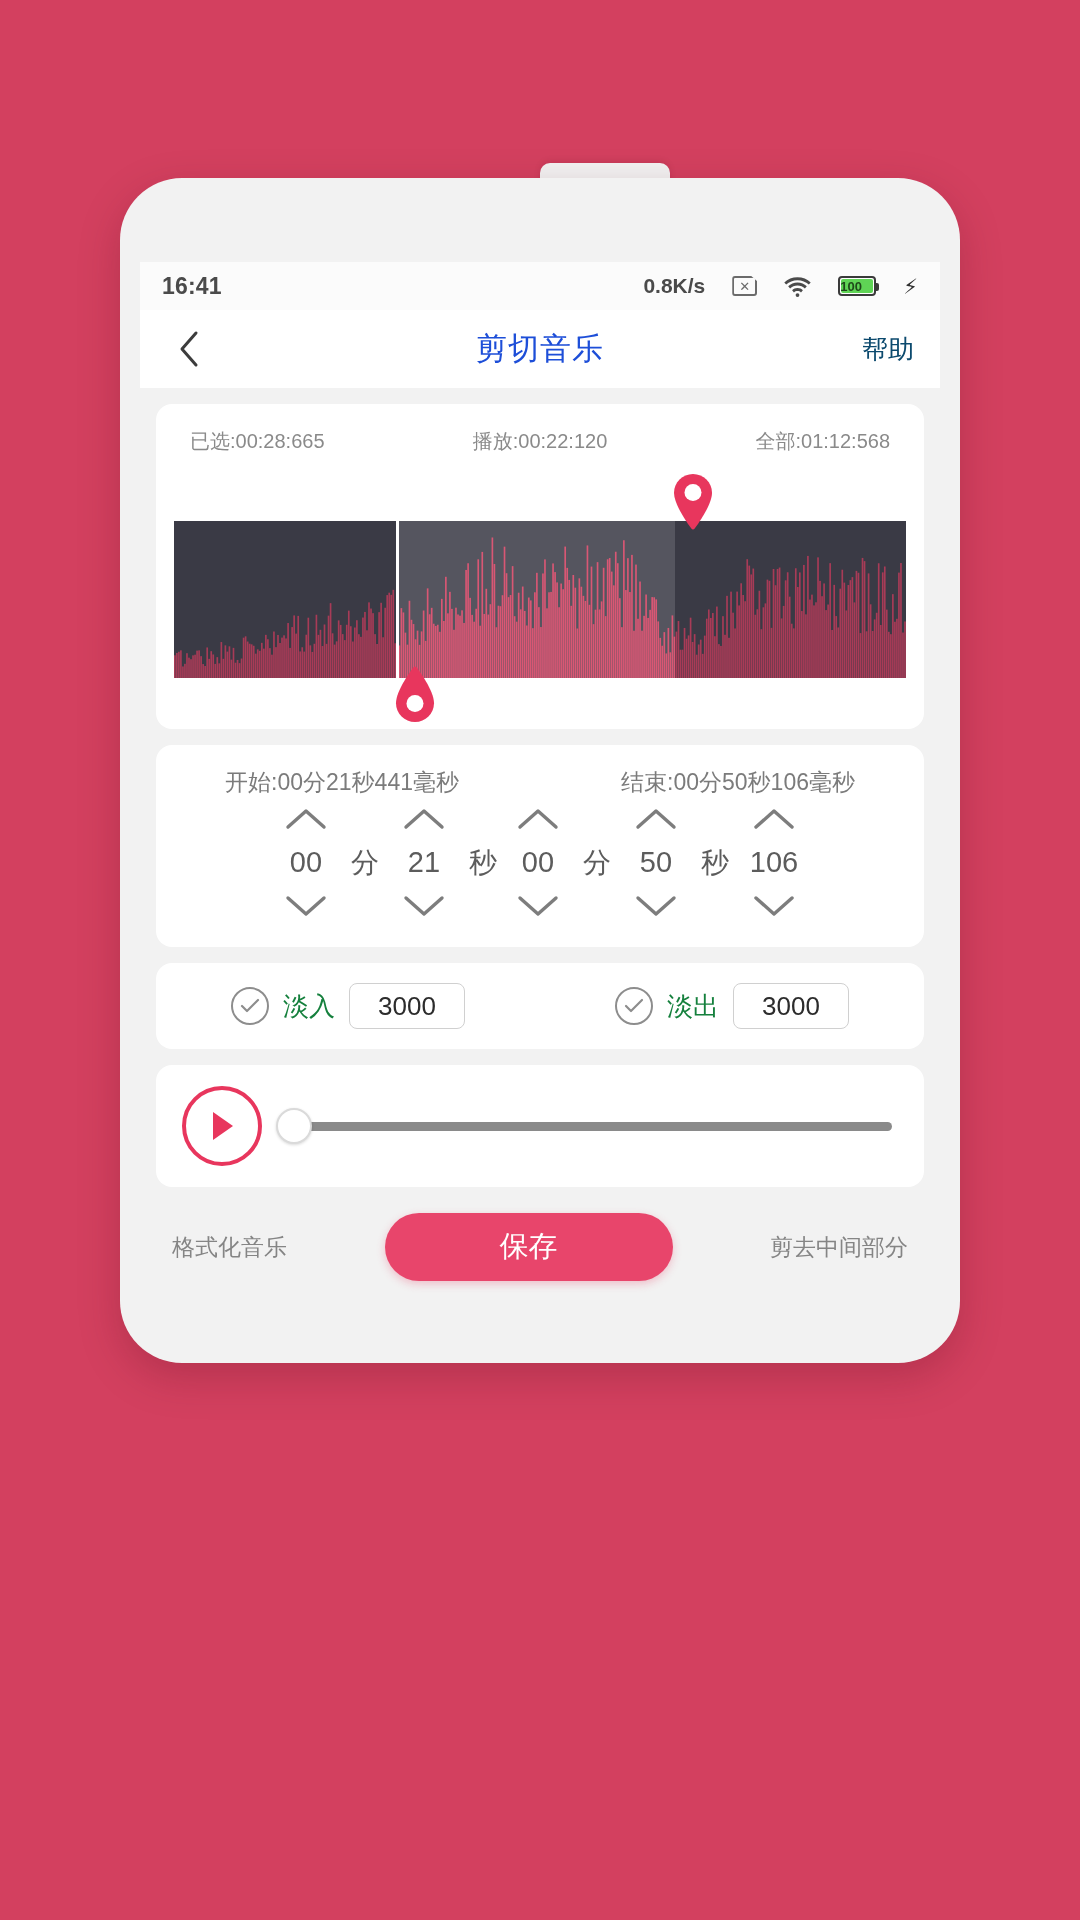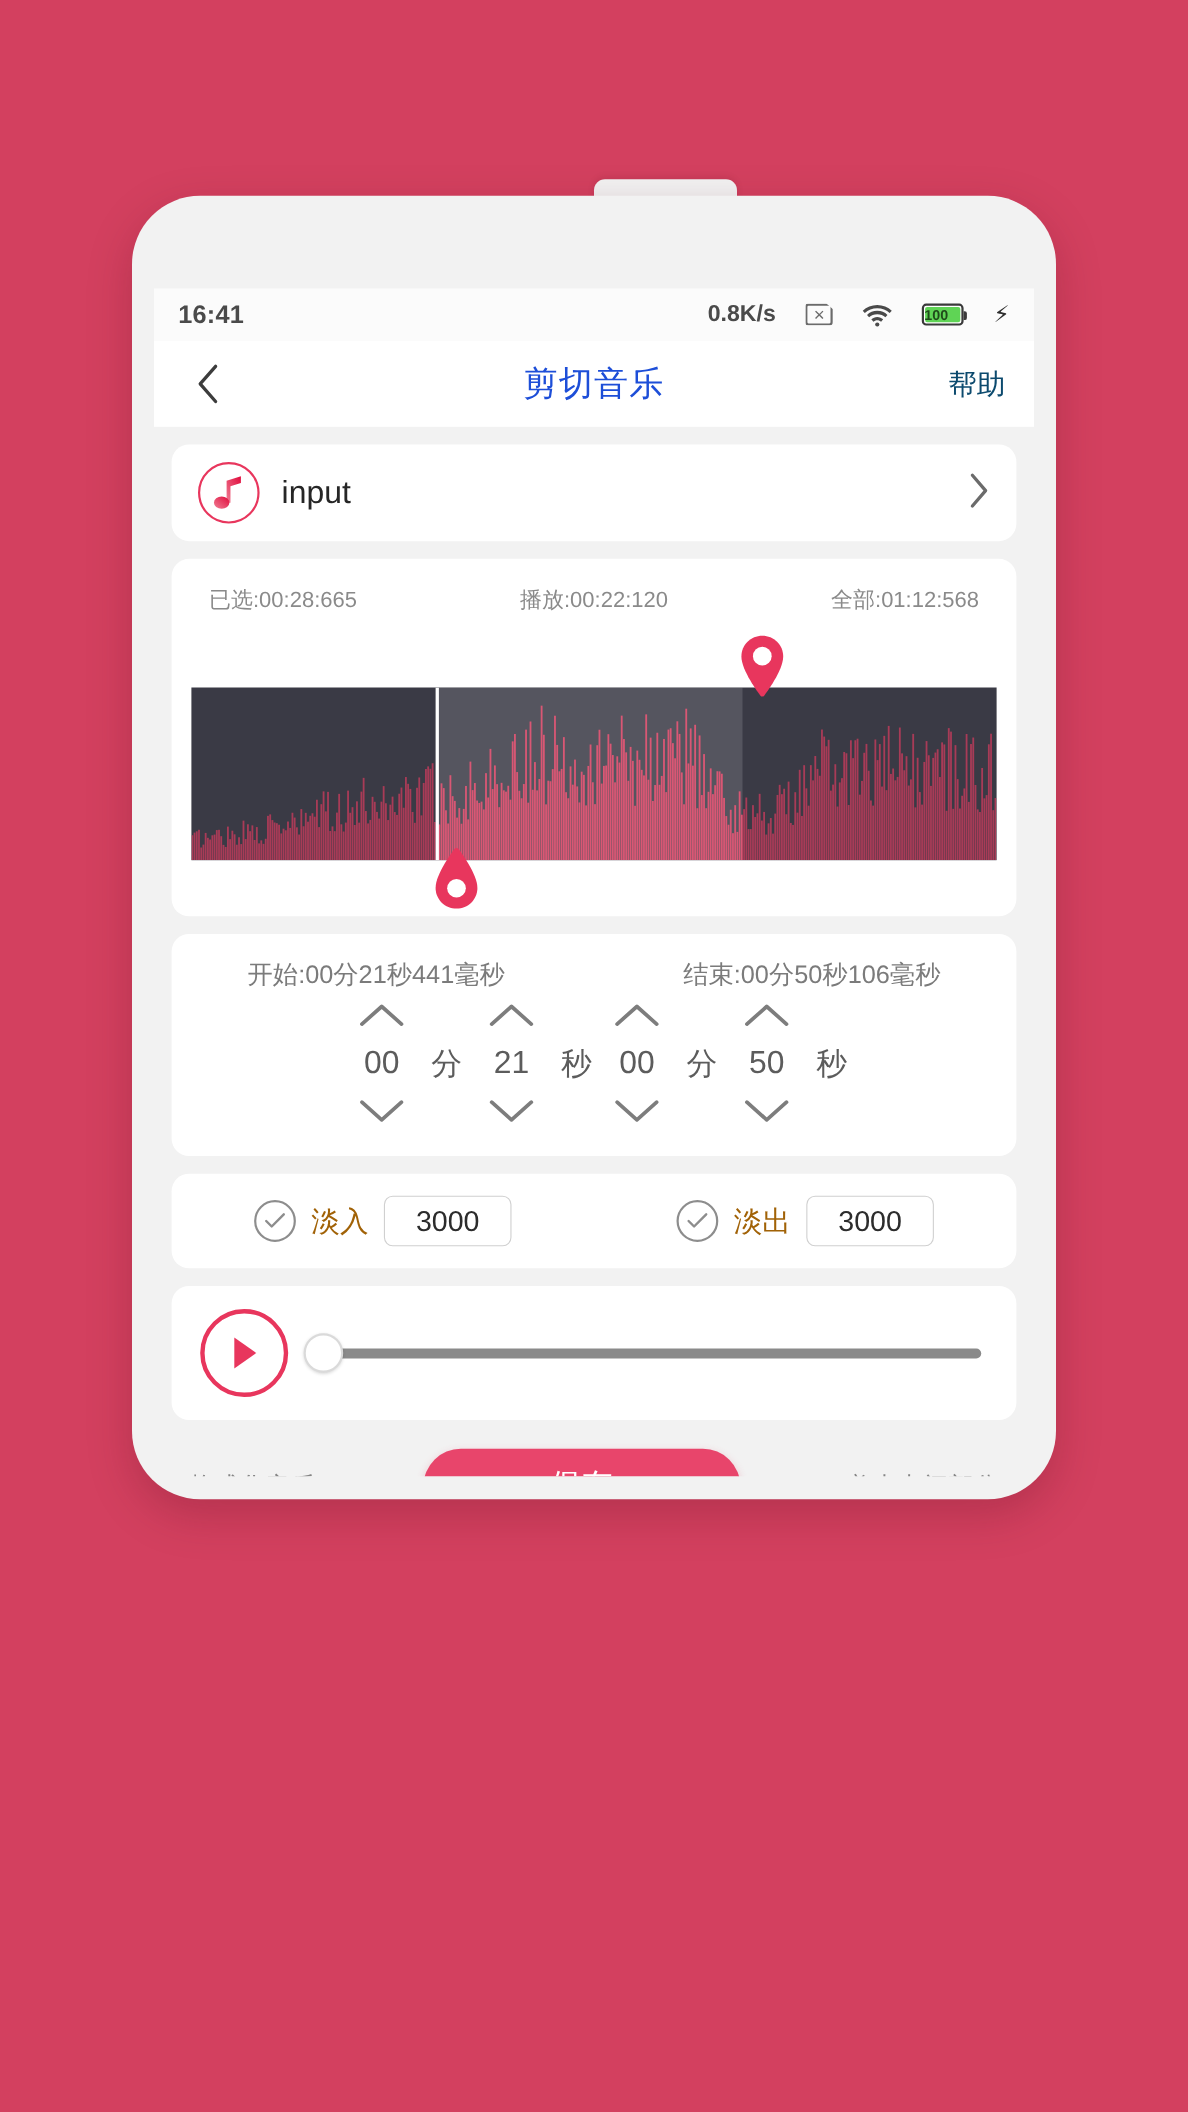--- a/index.html
+++ b/index.html
@@ -312,21 +312,21 @@
   .check-circle {
     width: 34px; height: 34px;
     border: 2px solid #8d8d8d;
     border-radius: 50%;
     display: flex; align-items: center; justify-content: center;
     cursor: pointer;
     flex: none;
   }
   .fade-label {
     font-size: 26px;
-    color: #a16207;
+    color: #15803d;
   }
   .fade-input {
     width: 116px;
     height: 46px;
     border: 1.5px solid #d0d0d0;
     border-radius: 8px;
     font-size: 26px;
     color: #2c2c2c;
     text-align: center;
     background: #fff;
@@ -447,40 +447,20 @@
   <div id="app-header">
     <div id="back-button">
       <svg width="24" height="40" viewBox="0 0 24 40">
         <polyline points="19,4 5,20 19,36" fill="none" stroke="#3c3c3c" stroke-width="3" stroke-linecap="round" stroke-linejoin="round"></polyline>
       </svg>
     </div>
     <div id="header-title">剪切音乐</div>
     <div id="help-button">帮助</div>
   </div>
 
-  <div class="card" id="file-card">
-    <div id="music-icon-wrap">
-      <svg width="30" height="34" viewBox="0 0 30 34">
-        <defs>
-          <linearGradient id="mg" x1="0" y1="1" x2="1" y2="0">
-            <stop offset="0%" stop-color="#f07f95"></stop>
-            <stop offset="100%" stop-color="#e00b3c"></stop>
-          </linearGradient>
-        </defs>
-        <path d="M13 26V6l13-4v6L16.5 11v15z" fill="url(#mg)"></path>
-        <ellipse cx="8.5" cy="26" rx="7" ry="5.6" fill="url(#mg)"></ellipse>
-      </svg>
-    </div>
-    <div id="file-name">input</div>
-    <div id="file-chevron">
-      <svg width="20" height="34" viewBox="0 0 20 34">
-        <polyline points="4,3 16,17 4,31" fill="none" stroke="#6b6b6b" stroke-width="3" stroke-linecap="round" stroke-linejoin="round"></polyline>
-      </svg>
-    </div>
-  </div>
 
   <div class="card" id="wave-card">
     <div id="wave-times">
       <span>已选:00:28:665</span>
       <span>播放:00:22:120</span>
       <span>全部:01:12:568</span>
     </div>
 
     <div id="wave-area">
       <div id="wave-canvas">
@@ -929,20 +909,33 @@
               </svg>
           </div>
           <div class="stepper-val">50</div>
           <div class="arrow-btn">
             <svg width="42" height="24" viewBox="0 0 42 24">
                 <polyline points="3,4 21,20 39,4" fill="none" stroke="#7d7d7d" stroke-width="3.4" stroke-linecap="round" stroke-linejoin="round"></polyline>
               </svg>
           </div>
         </div>
         <div class="unit-label">秒</div>
+        <div class="stepper-col">
+          <div class="arrow-btn">
+            <svg width="42" height="24" viewBox="0 0 42 24">
+                <polyline points="3,20 21,4 39,20" fill="none" stroke="#7d7d7d" stroke-width="3.4" stroke-linecap="round" stroke-linejoin="round"></polyline>
+              </svg>
+          </div>
+          <div class="stepper-val">106</div>
+          <div class="arrow-btn">
+            <svg width="42" height="24" viewBox="0 0 42 24">
+                <polyline points="3,4 21,20 39,4" fill="none" stroke="#7d7d7d" stroke-width="3.4" stroke-linecap="round" stroke-linejoin="round"></polyline>
+              </svg>
+          </div>
+        </div>
       </div>
 
     </div>
   </div>
 
   <div class="card" id="fade-card">
     <div class="fade-group">
       <div class="check-circle">
         <svg width="20" height="16" viewBox="0 0 20 16">
             <polyline points="2,8 7,13 18,2" fill="none" stroke="#8d8d8d" stroke-width="2.2" stroke-linecap="round" stroke-linejoin="round"></polyline>

